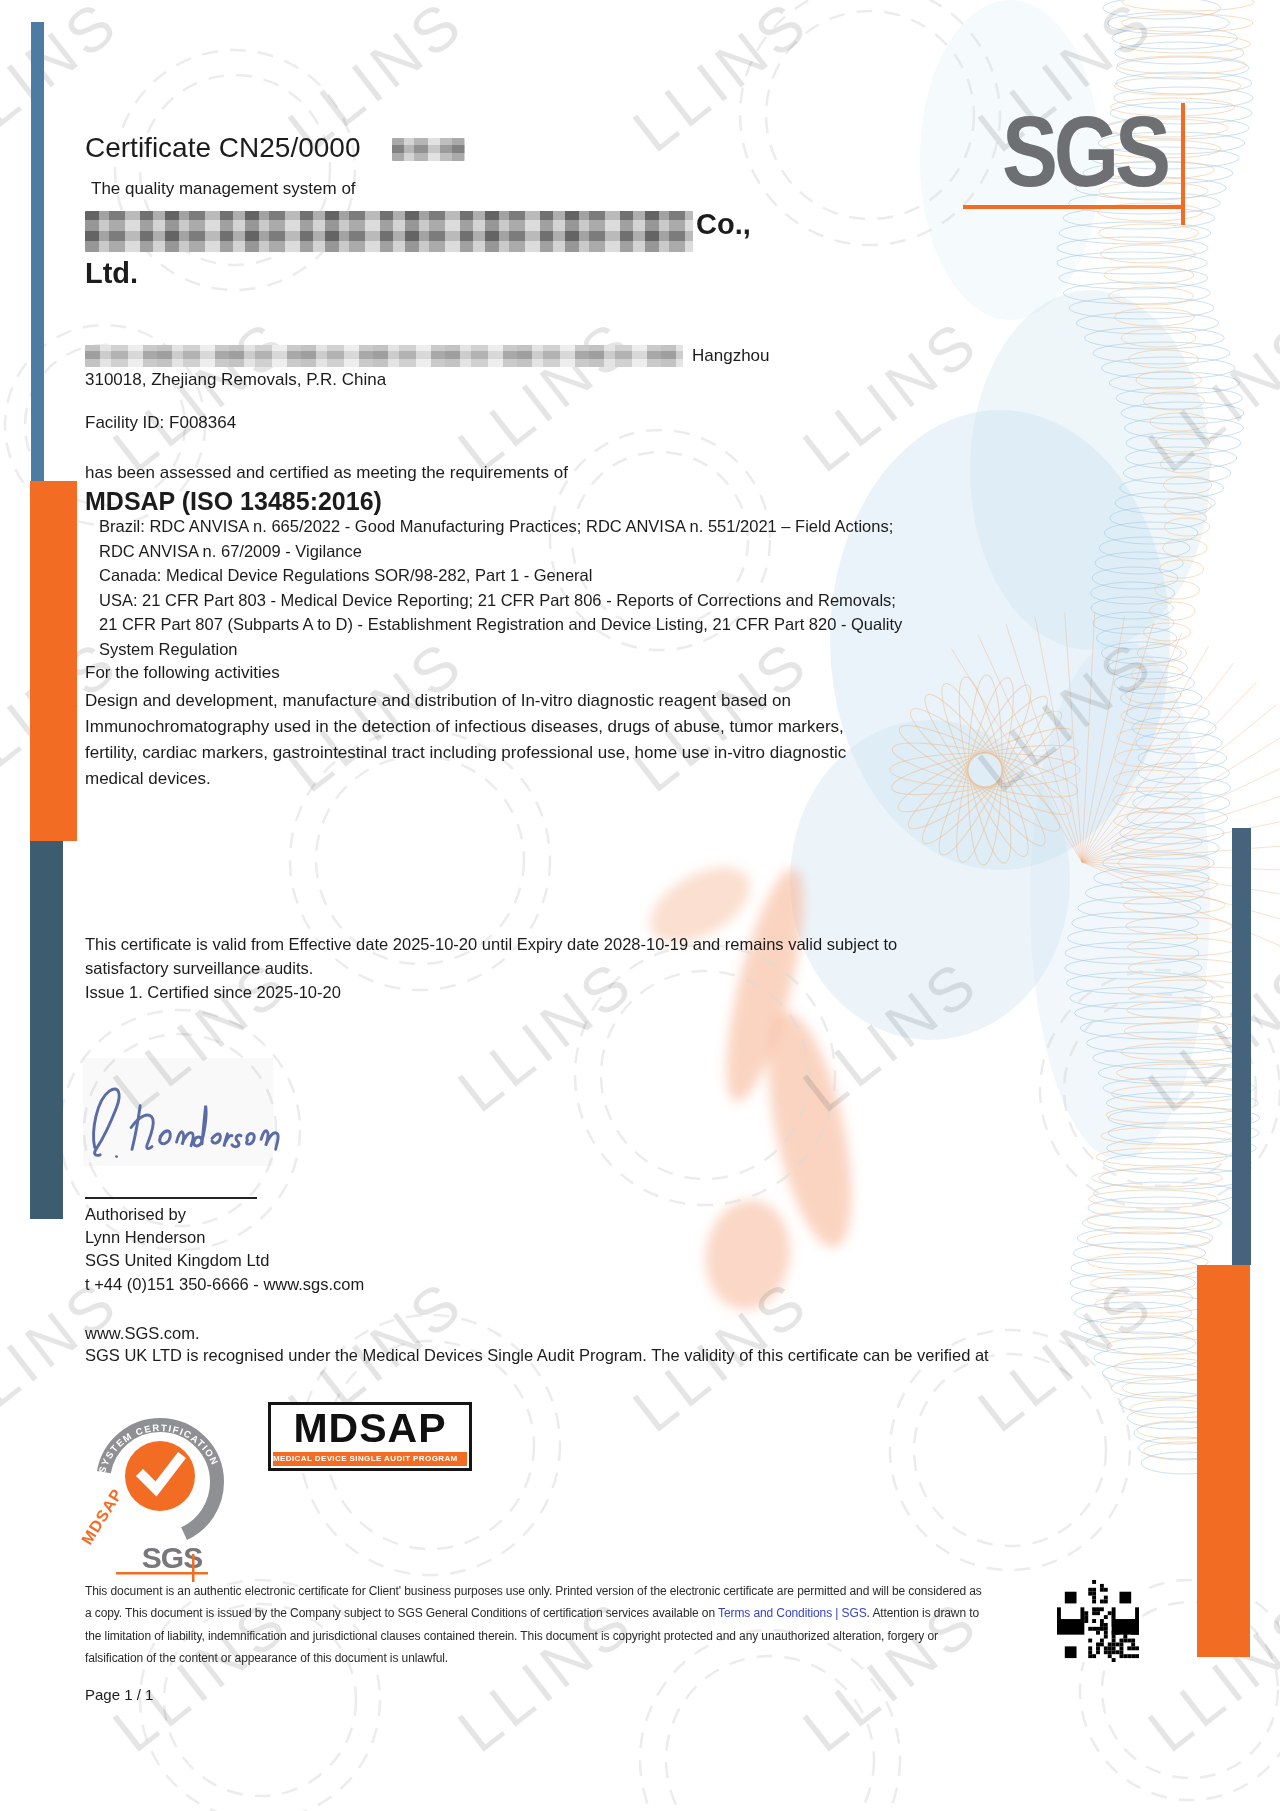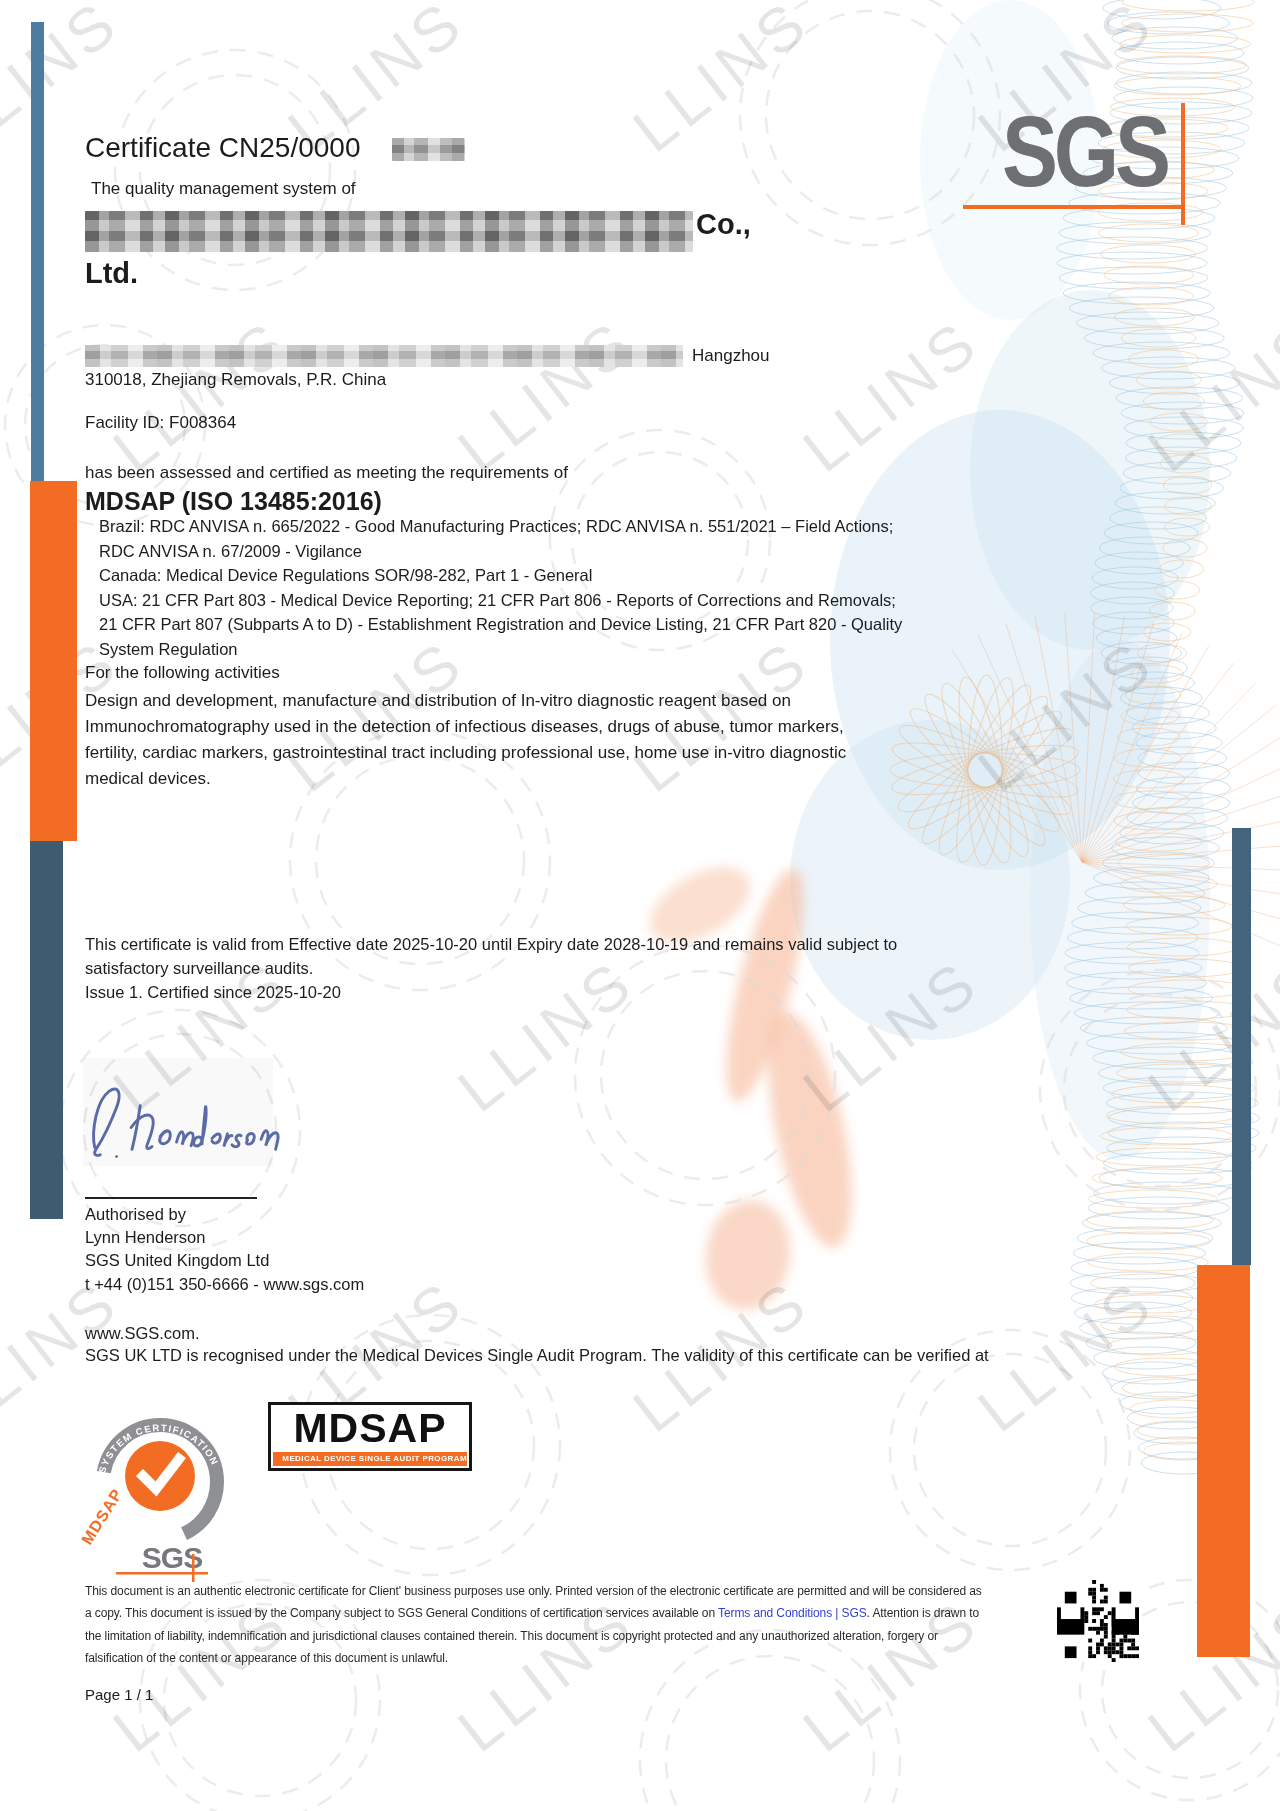--- a/index.html
+++ b/index.html
@@ -39,21 +39,21 @@
   .legal-link{color:var(--link)}
   .pagenum{font-size:15px}
   
   .bar{position:absolute}
   
   #sgs-logo-text{position:absolute;left:42px;top:6px;font-size:100px;line-height:100px;font-weight:700;
       letter-spacing:-5px;color:var(--sgsgray);transform:scaleX(.84);transform-origin:left top}
   
   #mdsap-box{position:absolute;left:268px;top:1402px;width:198px;border:3px solid #151515;background:#fff}
   #mdsap-title{font-size:41px;line-height:46px;font-weight:900;letter-spacing:1px;text-align:center;color:#111}
-  #mdsap-strip{margin:1px 2px 2px 2px;background:var(--orange);color:#fff;text-align:right;
+  #mdsap-strip{margin:1px 2px 2px 2px;background:var(--orange);color:#fff;text-align:left;
       font-size:8px;font-weight:700;letter-spacing:.4px;line-height:14px}
 </style>
 </head>
 <body>
 
 <div id="page">
 
   <svg class="abs" style="left:0;top:0;width:1280px;height:1811px;pointer-events:none" viewBox="0 0 1280 1811">
     <defs>
         <filter id="soft" x="-50%" y="-50%" width="200%" height="200%">

